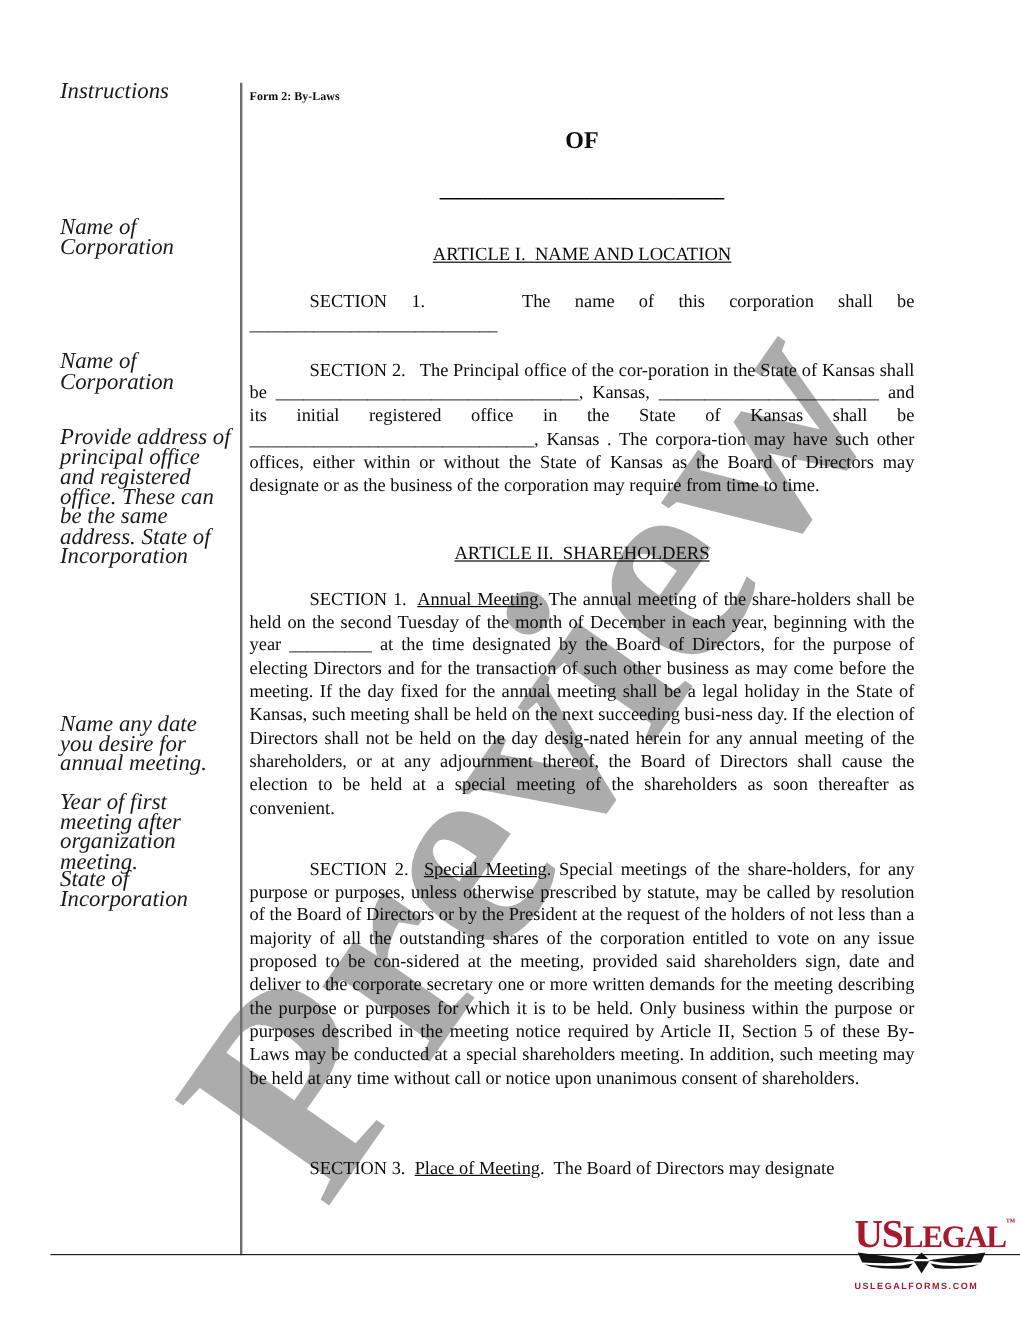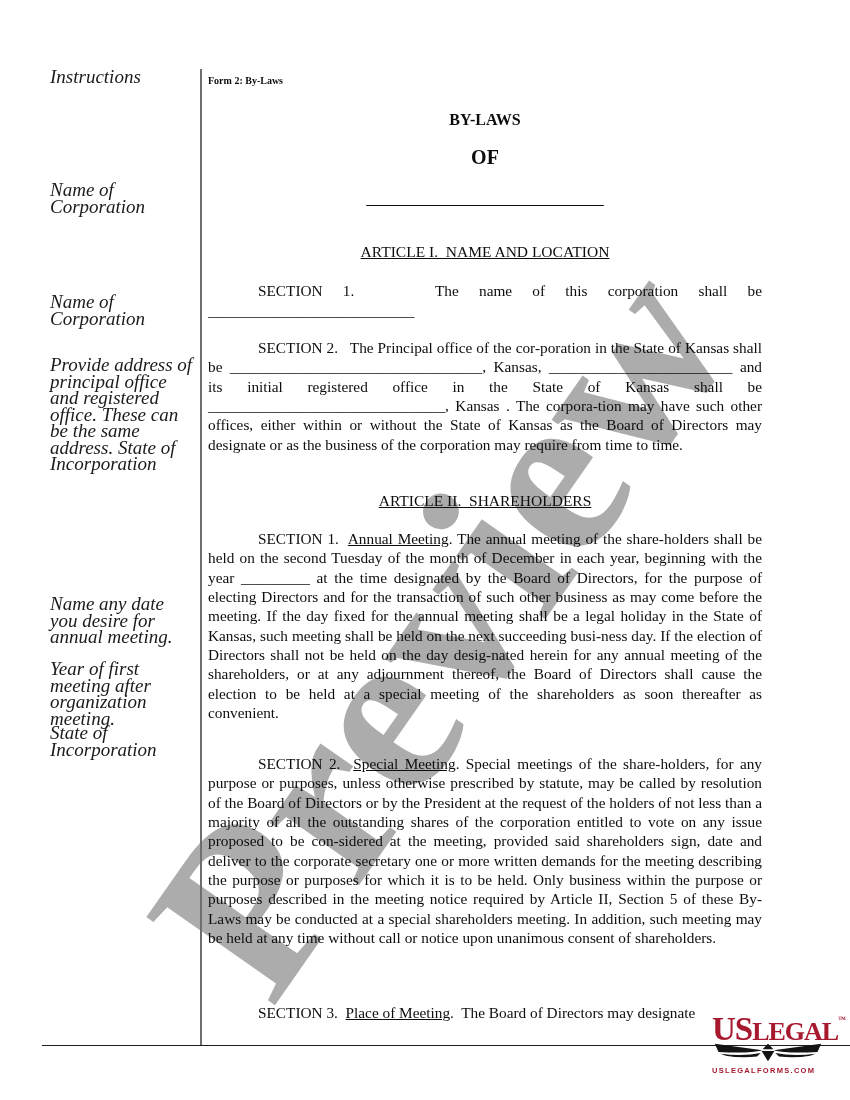--- a/index.html
+++ b/index.html
@@ -69,21 +69,20 @@
   <div class="sidebar-note n3">Name of Corporation</div>
   <div class="sidebar-note n4">Provide address of principal office and registered office. These can be the same address. State of Incorporation</div>
   <div class="sidebar-note n5">Name any date you desire for annual meeting.</div>
   <div class="sidebar-note n6">Year of first meeting after organization meeting.</div>
   <div class="sidebar-note n7">State of Incorporation</div>
 
   <div class="main layer">
 
     <div class="form-header">Form 2: By-Laws</div>
 
-    <div class="doc-title center">BY-LAWS</div>
     <div class="doc-of center">OF</div>
 
     <div class="name-blank-wrap center">
       <span class="name-blank">_______________________________</span>
     </div>
 
     <div class="article-heading center">
       <span>ARTICLE I.&nbsp; NAME AND LOCATION</span>
     </div>
 

